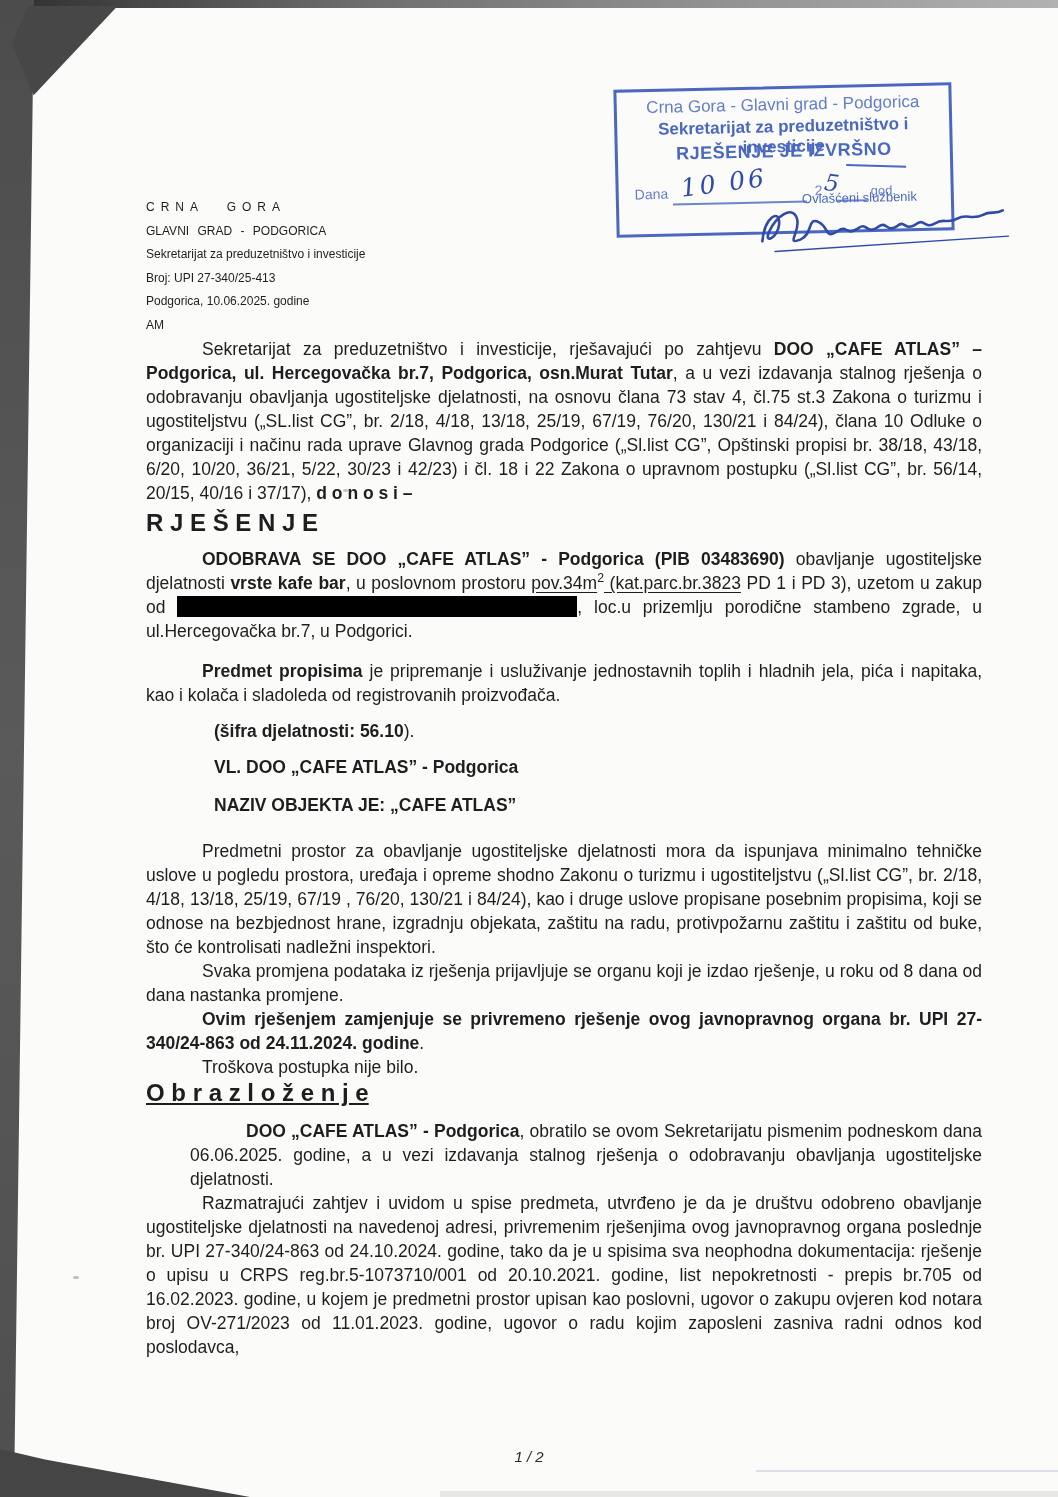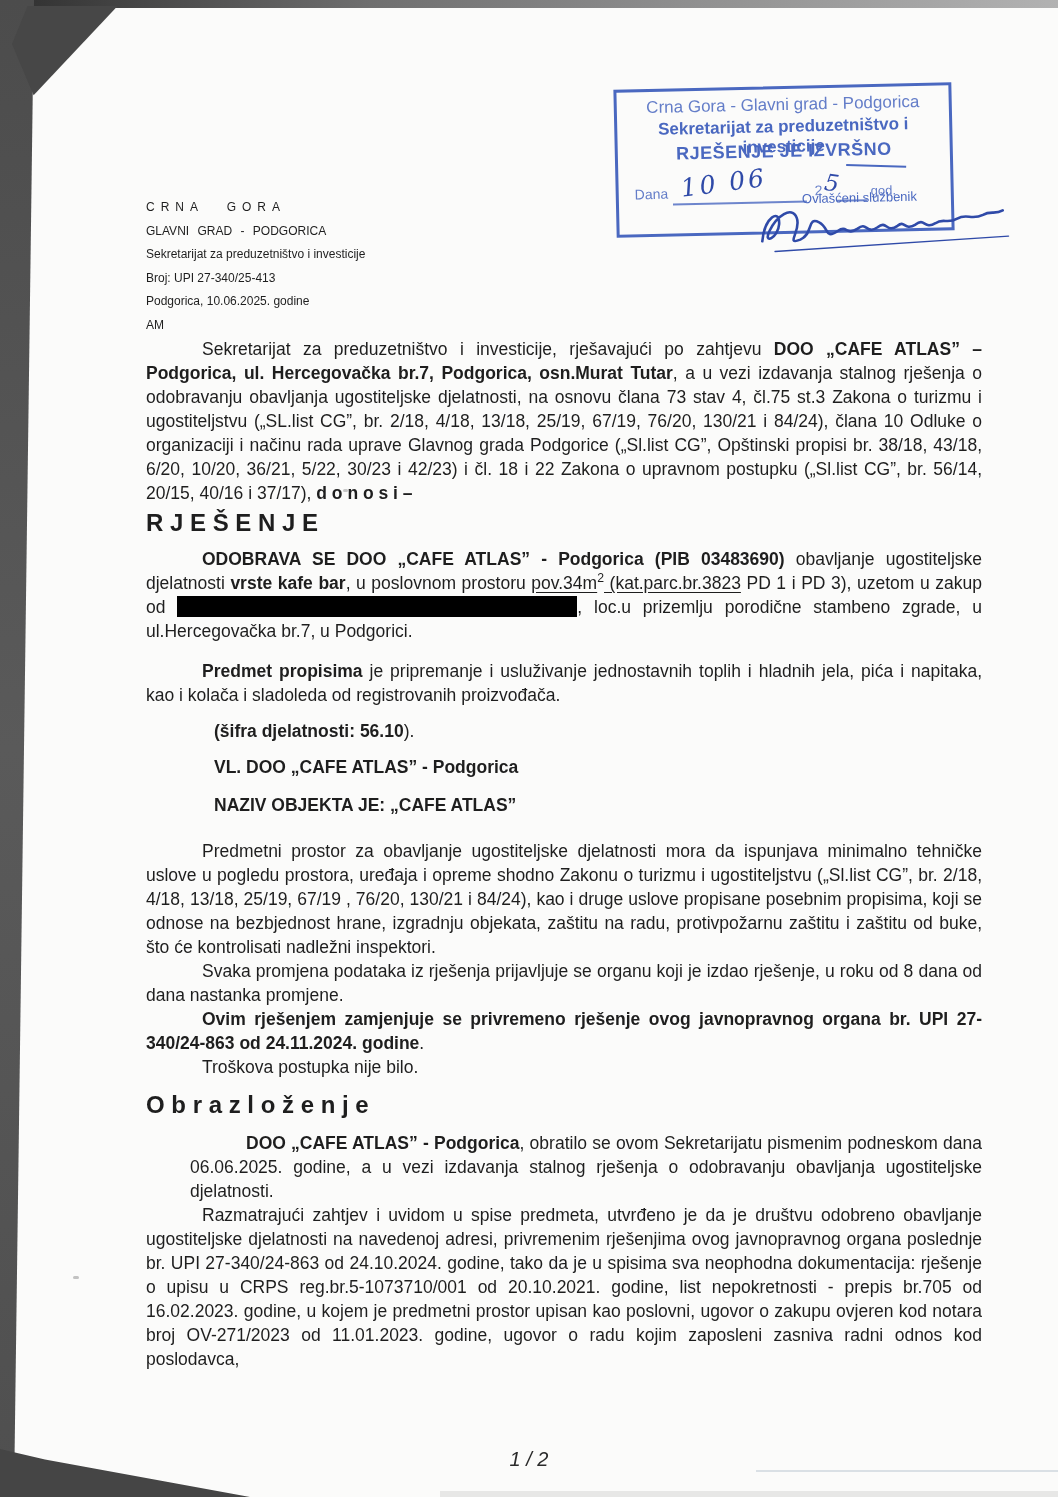--- a/index.html
+++ b/index.html
@@ -27,21 +27,21 @@
   .hdr-city{word-spacing:5px;}
   .para{margin:0;text-align:justify;text-indent:56px;}
   .ind{margin:12px;text-align:left;text-indent:0;padding-left:56px;}
   .b{font-weight:bold;}
   .u{text-decoration:underline;text-underline-offset:3px;}
   sup{font-size:70%;line-height:0;vertical-align:super;}
   .center-head{font-weight:bold;font-size:24px;margin:0;}
   .mt-heading{margin-top:6px;}
   .redacted{display:inline-block;height:21px;background:#000;vertical-align:-4px;}
   .pagenum{position:absolute;left:0;top:1448px;width:1058px;text-align:center;
-    font-style:italic;font-size:20px;color:#2a2a2a;}
+    font-style:italic;font-size:15px;color:#2a2a2a;}
 
   
   .stamp{position:absolute;left:615px;top:86px;width:338px;height:148px;
     border:3px solid #4a68c0;transform:rotate(-1.3deg);color:#4a68c0;box-sizing:border-box;}
   .stamp-line{position:absolute;left:0;width:100%;text-align:center;}
   .s1{top:6px;font-size:17px;opacity:.85;}
   .s2{top:28px;font-size:17px;font-weight:bold;}
   .s3{top:52px;font-size:18px;font-weight:600;letter-spacing:.5px;}
   .s3-underline{position:absolute;left:228px;top:78px;width:60px;height:2px;background:#4a68c0;transform:rotate(3deg);}
   .s-date-label{position:absolute;left:16px;top:94px;font-size:14px;opacity:.85;}
@@ -111,20 +111,20 @@
     <p class="ind"><span class="b">(šifra djelatnosti</span><span class="b">: </span><span class="b">56.10</span><span>).</span></p>
 
     <p class="ind"><span class="b">VL. DOO „CAFE ATLAS” - Podgorica</span></p>
     <p class="ind" style="margin-top:14px;"><span class="b">NAZIV OBJEKTA JE: „CAFE ATLAS”</span></p>
 
     <p class="para" style="margin-top:22px;"><span>Predmetni prostor za obavljanje ugostiteljske djelatnosti mora da ispunjava minimalno tehničke uslove u pogledu prostora, uređaja i opreme shodno Zakonu o turizmu i ugostiteljstvu („Sl.list CG”, br. 2/18, 4/18, 13/18, 25/19, 67/19 , 76/20, 130/21 i 84/24), kao i druge uslove propisane posebnim propisima, koji se odnose na bezbjednost hrane, izgradnju objekata, zaštitu na radu, protivpožarnu zaštitu i zaštitu od buke, što će kontrolisati nadležni inspektori.</span></p>
     <p class="para"><span>Svaka promjena podataka iz rješenja prijavljuje se organu koji je izdao rješenje, u roku od 8 dana od dana nastanka promjene.</span></p>
     <p class="para"><span class="b">Ovim rješenjem zamjenjuje se privremeno rješenje ovog javnopravnog organa br. UPI 27-340/24-863 od 24.11.2024. godine</span><span>.</span></p>
     <p class="para"><span>Troškova postupka nije bilo.</span></p>
 
-    <p class="center-head" style="margin-top:14px;">O b r a z l o ž e n j e</p>
+    <p class="center-head" style="margin-top:2px;text-decoration:underline;">O b r a z l o ž e n j e</p>
 
     <p class="para" style="margin-top:14px;margin-left:44px;"><span class="b">DOO „CAFE ATLAS” - Podgorica</span><span>, obratilo se ovom Sekretarijatu pismenim podneskom dana 06.06.2025. godine, a u vezi izdavanja stalnog rješenja o odobravanju obavljanja ugostiteljske djelatnosti.</span></p>
     <p class="para"><span>Razmatrajući zahtjev i uvidom u spise predmeta, utvrđeno je da je društvu odobreno obavljanje ugostiteljske djelatnosti na navedenoj adresi, privremenim rješenjima ovog javnopravnog organa poslednje br. UPI 27-340/24-863 od 24.10.2024. godine, tako da je u spisima sva neophodna dokumentacija: rješenje o upisu u CRPS reg.br.5-1073710/001 od 20.10.2021. godine, list nepokretnosti - prepis br.705 od 16.02.2023. godine, u kojem je predmetni prostor upisan kao poslovni, ugovor o zakupu ovjeren kod notara broj OV-271/2023 od 11.01.2023. godine, ugovor o radu kojim zaposleni zasniva radni odnos kod poslodavca,</span></p>
   </div>
 
   <div class="pagenum">1 / 2</div>
 </div>
 
 </body></html>

